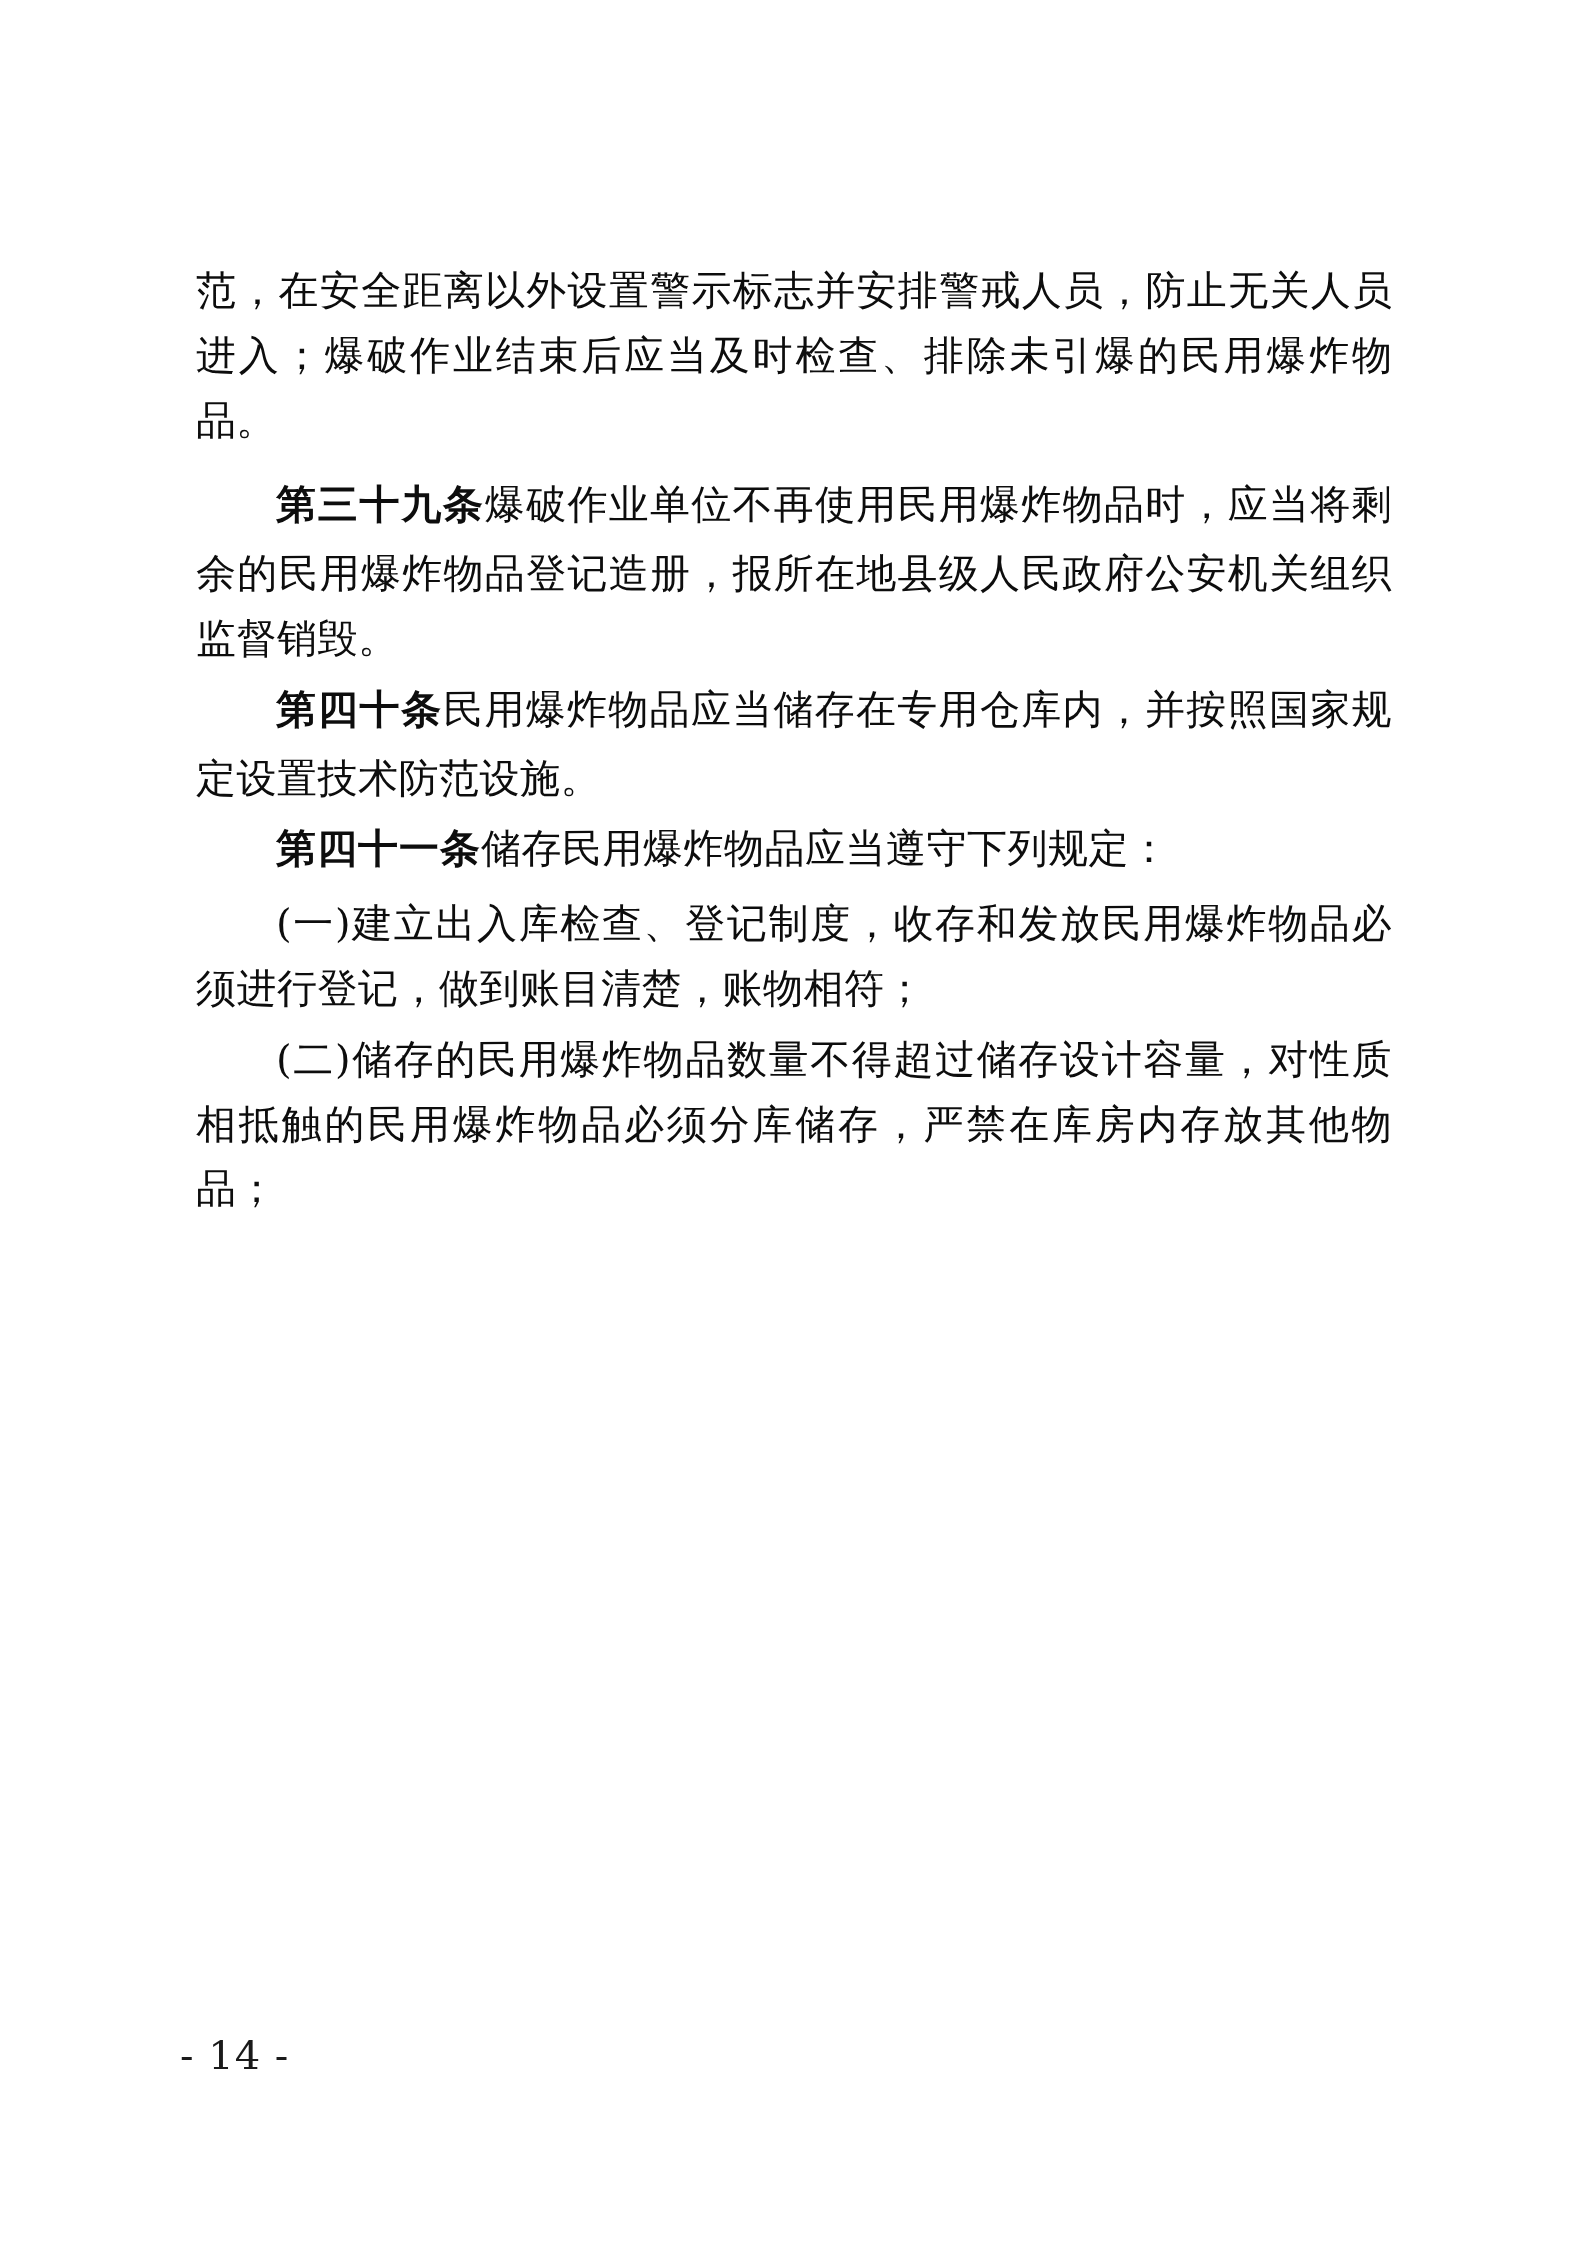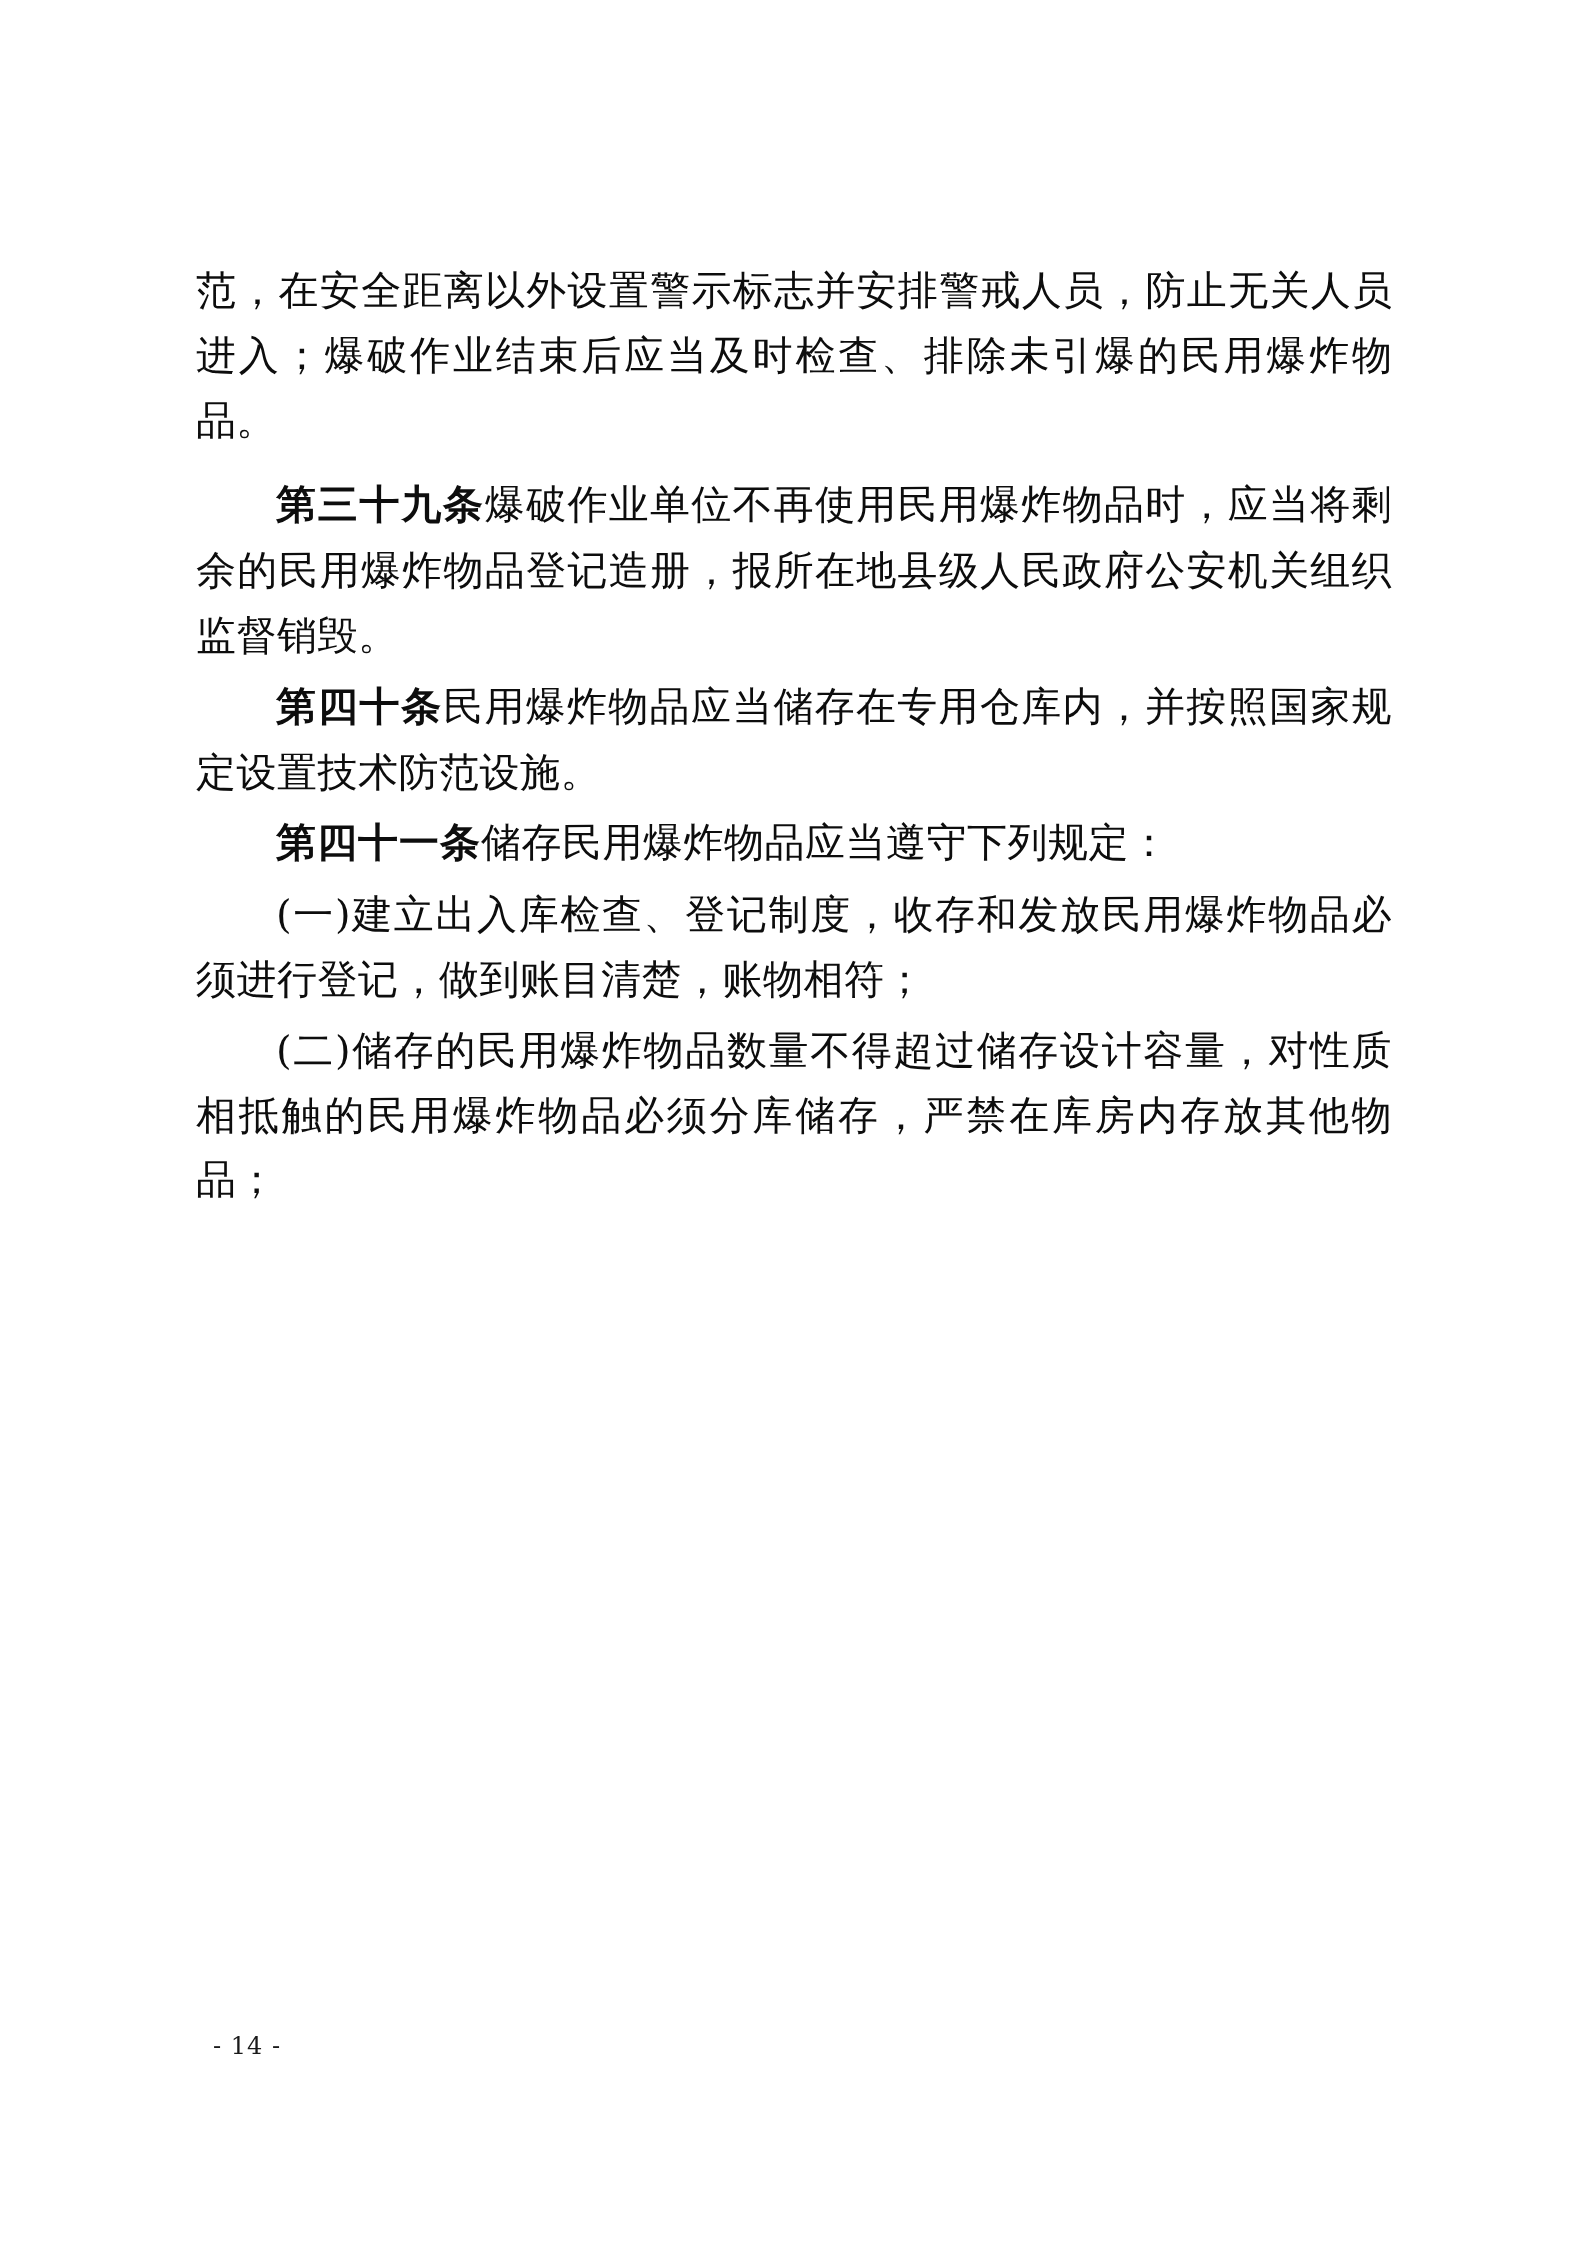--- a/index.html
+++ b/index.html
@@ -44,30 +44,30 @@
   .chapter {
     font-size: 41px;
     line-height: 1.6;
     text-align: center;
     margin: 62px 0 54px 0;
     letter-spacing: 2px;
     font-family: "DejaVu Sans", sans-serif;
     font-weight: 500;
   }
   .art-label {
-    font-family: Liberation Serif, serif;
+    font-family: Liberation Mono, monospace;
     font-weight: 600;
     letter-spacing: 1px;
   }
   .spacer-sm { height: 14px; }
   .footer {
     position: absolute;
-    left: 213px;
+    left: 180px;
     top: 2032px;
-    font-size: 24px;
+    font-size: 40px;
     letter-spacing: 1px;
     color: #1a1a1a;
     font-family: "DejaVu Serif", serif;
   }
 </style>
 </head>
 <body>
 
 <div class="page">
 

